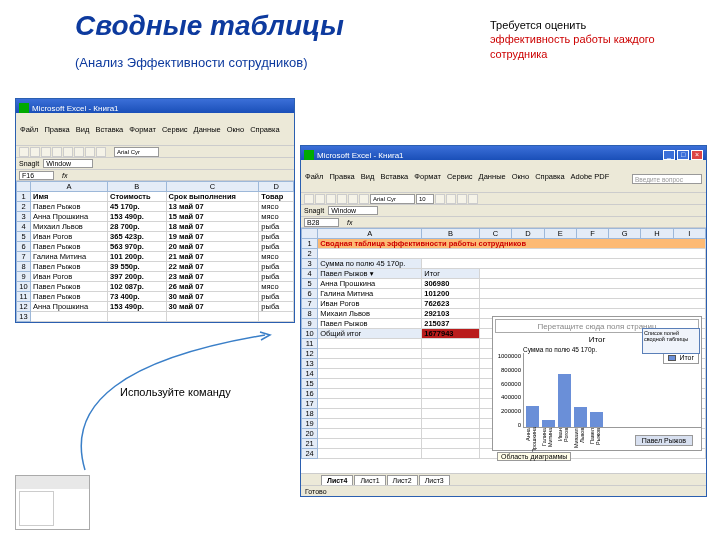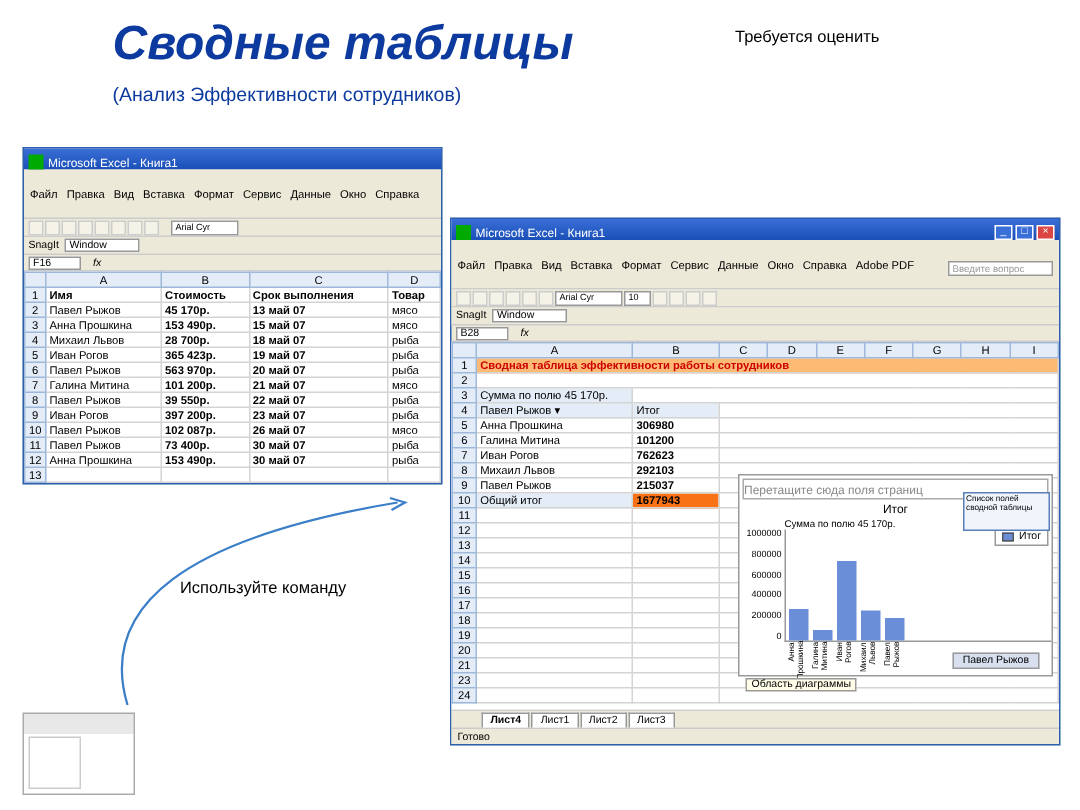--- a/index.html
+++ b/index.html
@@ -1,17 +1,17 @@
 <!DOCTYPE html>
 <html><head>
 <meta charset="utf-8">
 <style>
   * { box-sizing: border-box; margin: 0; padding: 0; }
   body { width: 720px; height: 540px; background: #fff; font-family: Arial, sans-serif; position: relative; overflow: hidden; }
-  .title { font-size: 32px; font-weight: bold; color: #0d3a9e; font-style: italic; position: absolute; top: 10px; left: 75px; }
+  .title { font-size: 28px; font-weight: bold; color: #0d3a9e; font-style: italic; position: absolute; top: 10px; left: 75px; }
   .subtitle { font-size: 13px; color: #0d3a9e; position: absolute; top: 55px; left: 75px; text-align: right; }
   .req-box { position: absolute; top: 18px; left: 490px; font-size: 11px; width: 200px; line-height: 1.3; }
   .req-box .black { color: #000; }
   .req-box .red { color: #c00; }
   .excel-win { position: absolute; border: 1px solid #2b5fb0; background: #ece9d8; font-size: 8px; }
   .title-bar { background: linear-gradient(#3b6fd8, #1a4fb8); color: #fff; height: 14px; display: flex; align-items: flex-end; padding: 0 3px; font-size: 8px; }
   .title-bar .icon { width: 10px; height: 10px; background: #0a0; margin-right: 3px; display: inline-block; }
   .menu-bar { background: #ece9d8; height: 12px; display: flex; gap: 6px; padding: 16px 4px; font-size: 7.5px; align-items: center; border-bottom: 1px solid #ccc; }
   .toolbar { background: #ece9d8; height: 12px; border-bottom: 1px solid #ccc; display: flex; align-items: center; padding: 0 3px; gap: 1px; }
   .toolbar .btn { width: 10px; height: 10px; background: #f5f3e8; border: 1px solid #ccc; }
@@ -27,21 +27,21 @@
   .sheet .r { text-align: left; font-weight: bold; }
   .win1 { top: 98px; left: 15px; width: 280px; }
   .win2 { top: 145px; left: 300px; width: 407px; }
   .win-btns { margin-left: auto; display: flex; gap: 2px; }
   .win-btns span { width: 12px; height: 10px; background: #3b6fd8; border: 1px solid #fff; color: #fff; font-size: 7px; text-align: center; line-height: 8px; }
   .win-btns .close { background: #d44; }
   .snagit-bar { height: 12px; background: #ece9d8; border-bottom: 1px solid #ccc; display: flex; align-items: center; padding: 0 3px; font-size: 7px; gap: 4px; }
   .snagit-bar .wsel { background: #fff; border: 1px solid #999; width: 50px; height: 9px; padding-left: 2px; display: flex; align-items: center; }
   .pivot-title { color: #c00; font-weight: bold; background: #fdba74; }
   .chart-area { position: absolute; right: 4px; top: 88px; width: 210px; height: 135px; border: 1px solid #999; background: #fff; }
-  .chart-drag { height: 14px; border: 1px solid #aaa; color: #888; font-size: 8px; text-align: left; line-height: 14px; margin: 2px; }
+  .chart-drag { height: 14px; border: 1px solid #aaa; color: #888; font-size: 8px; text-align: center; line-height: 14px; margin: 2px; }
   .chart-title { text-align: center; font-size: 8px; margin: 2px 0; }
   .chart-body { display: flex; height: 75px; }
   .y-axis { width: 30px; display: flex; flex-direction: column; justify-content: space-between; font-size: 6px; text-align: right; padding-right: 2px; }
   .bars-region { flex: 1; display: flex; align-items: flex-end; gap: 3px; border-left: 1px solid #999; border-bottom: 1px solid #999; padding: 0 2px; position: relative; }
   .bar { width: 13px; background: #6a8fd8; }
   .x-labels { display: flex; gap: 3px; margin-left: 30px; padding: 0 2px; }
   .x-labels span { width: 13px; font-size: 5.5px; writing-mode: vertical-rl; transform: rotate(180deg); text-align: right; height: 25px; }
   .legend-box { position: absolute; right: 2px; top: 34px; border: 1px solid #999; padding: 2px 4px; font-size: 7px; display: flex; align-items: center; gap: 3px; background: #fff; }
   .legend-box .sw { width: 8px; height: 6px; background: #6a8fd8; border: 1px solid #555; }
   .drop-field { position: absolute; right: 8px; bottom: 4px; border: 1px solid #999; background: #d8e0f0; font-size: 7px; padding: 1px 6px; }
@@ -59,20 +59,21 @@
   .field-list { position: absolute; right: 6px; top: 100px; width: 58px; height: 26px; border: 1px solid #5a7fb8; background: #f0f4fb; font-size: 5.5px; padding: 1px; }
 </style>
 </head>
 <body>
 
 <div class="title">Сводные таблицы</div>
 <div class="subtitle">(Анализ Эффективности сотрудников)</div>
 
 <div class="req-box">
   <span class="black">Требуется оценить</span><br>
+  <span class="red">эффективность работы каждого сотрудника</span>
 </div>
 
 <div class="excel-win win1">
   <div class="title-bar">
     <span class="icon"></span>
     <span>Microsoft Excel - Книга1</span>
   </div>
   <div class="menu-bar" id="menu1">
       <span>Файл</span>
       <span>Правка</span>
@@ -316,21 +317,21 @@
           </tr>
           <tr>
             <td class="rownum">9</td>
             <td>Павел Рыжов</td>
             <td class="r">215037</td>
             <td colspan="7"></td>
           </tr>
           <tr>
             <td class="rownum">10</td>
             <td style="background:#e4ecf7">Общий итог</td>
-            <td class="r" style="background:#f97316">1677943</td>
+            <td class="r" style="background:#b91c1c">1677943</td>
             <td colspan="7"></td>
           </tr>
           <tr>
             <td class="rownum">11</td>
             <td></td>
             <td></td>
             <td colspan="7"></td>
           </tr>
           <tr>
             <td class="rownum">12</td>
@@ -381,26 +382,20 @@
             <td colspan="7"></td>
           </tr>
           <tr>
             <td class="rownum">20</td>
             <td></td>
             <td></td>
             <td colspan="7"></td>
           </tr>
           <tr>
             <td class="rownum">21</td>
-            <td></td>
-            <td></td>
-            <td colspan="7"></td>
-          </tr>
-          <tr>
-            <td class="rownum">23</td>
             <td></td>
             <td></td>
             <td colspan="7"></td>
           </tr>
           <tr>
             <td class="rownum">24</td>
             <td></td>
             <td></td>
             <td colspan="7"></td>
           </tr>

